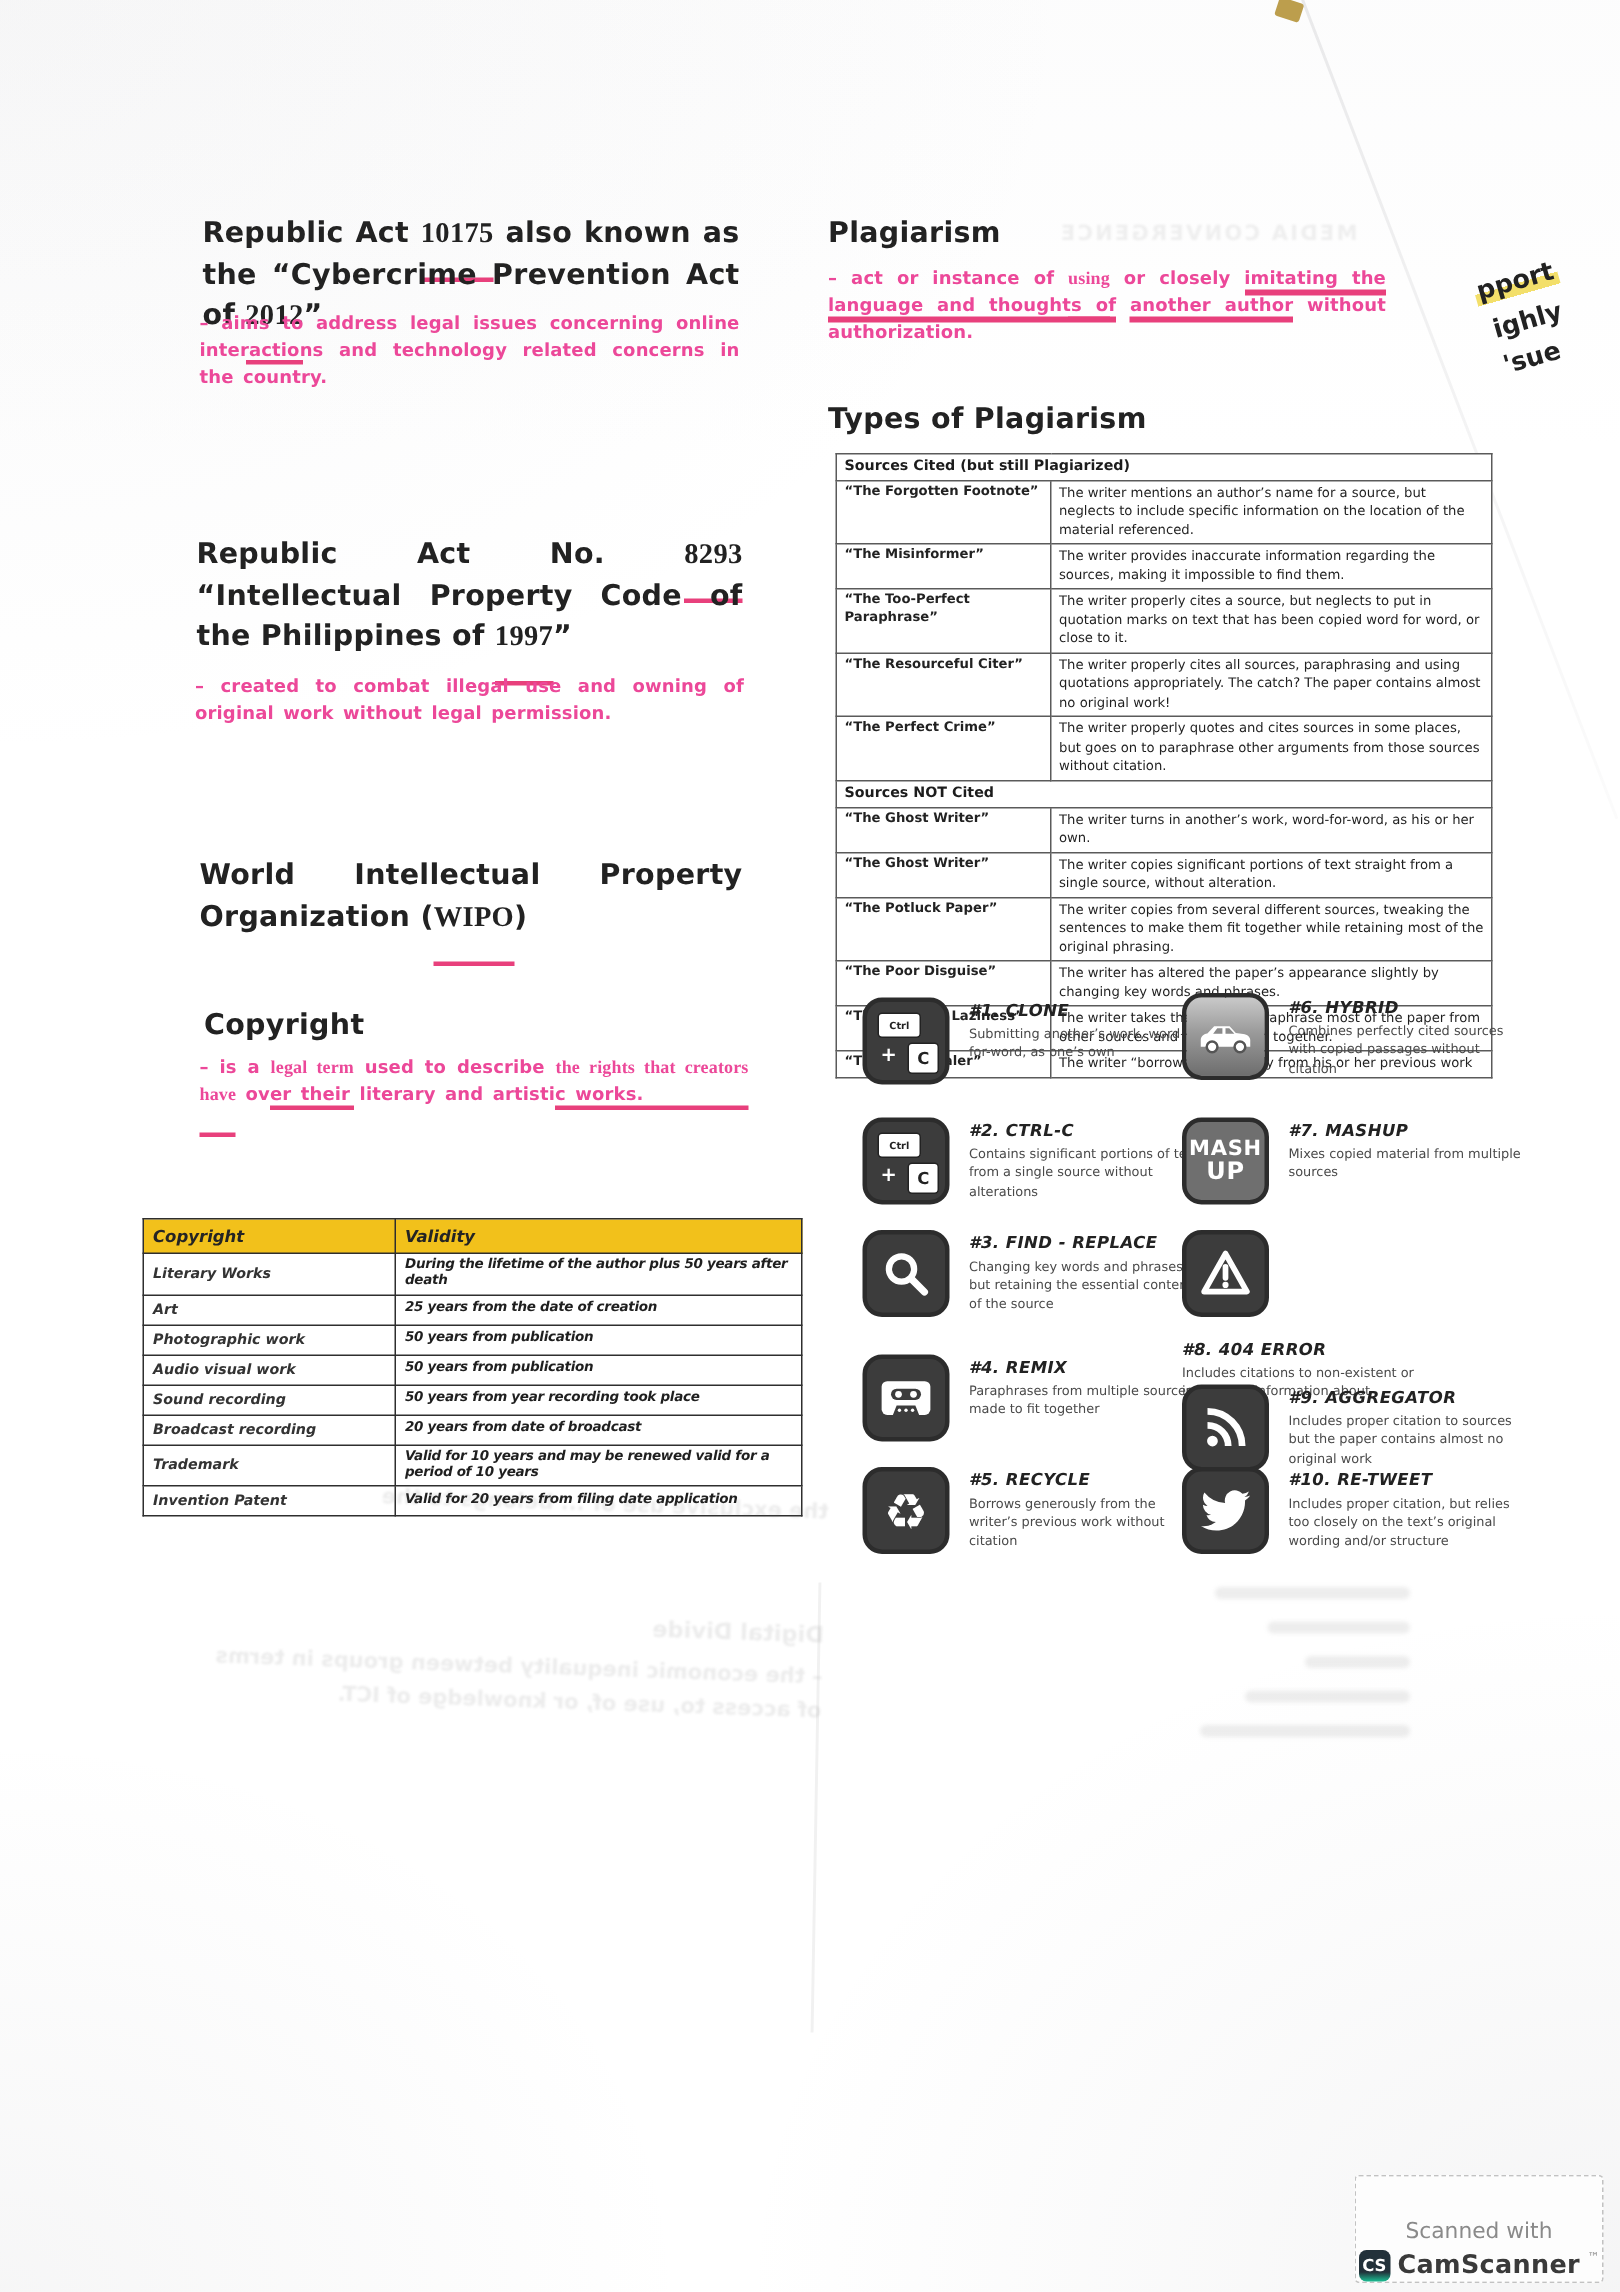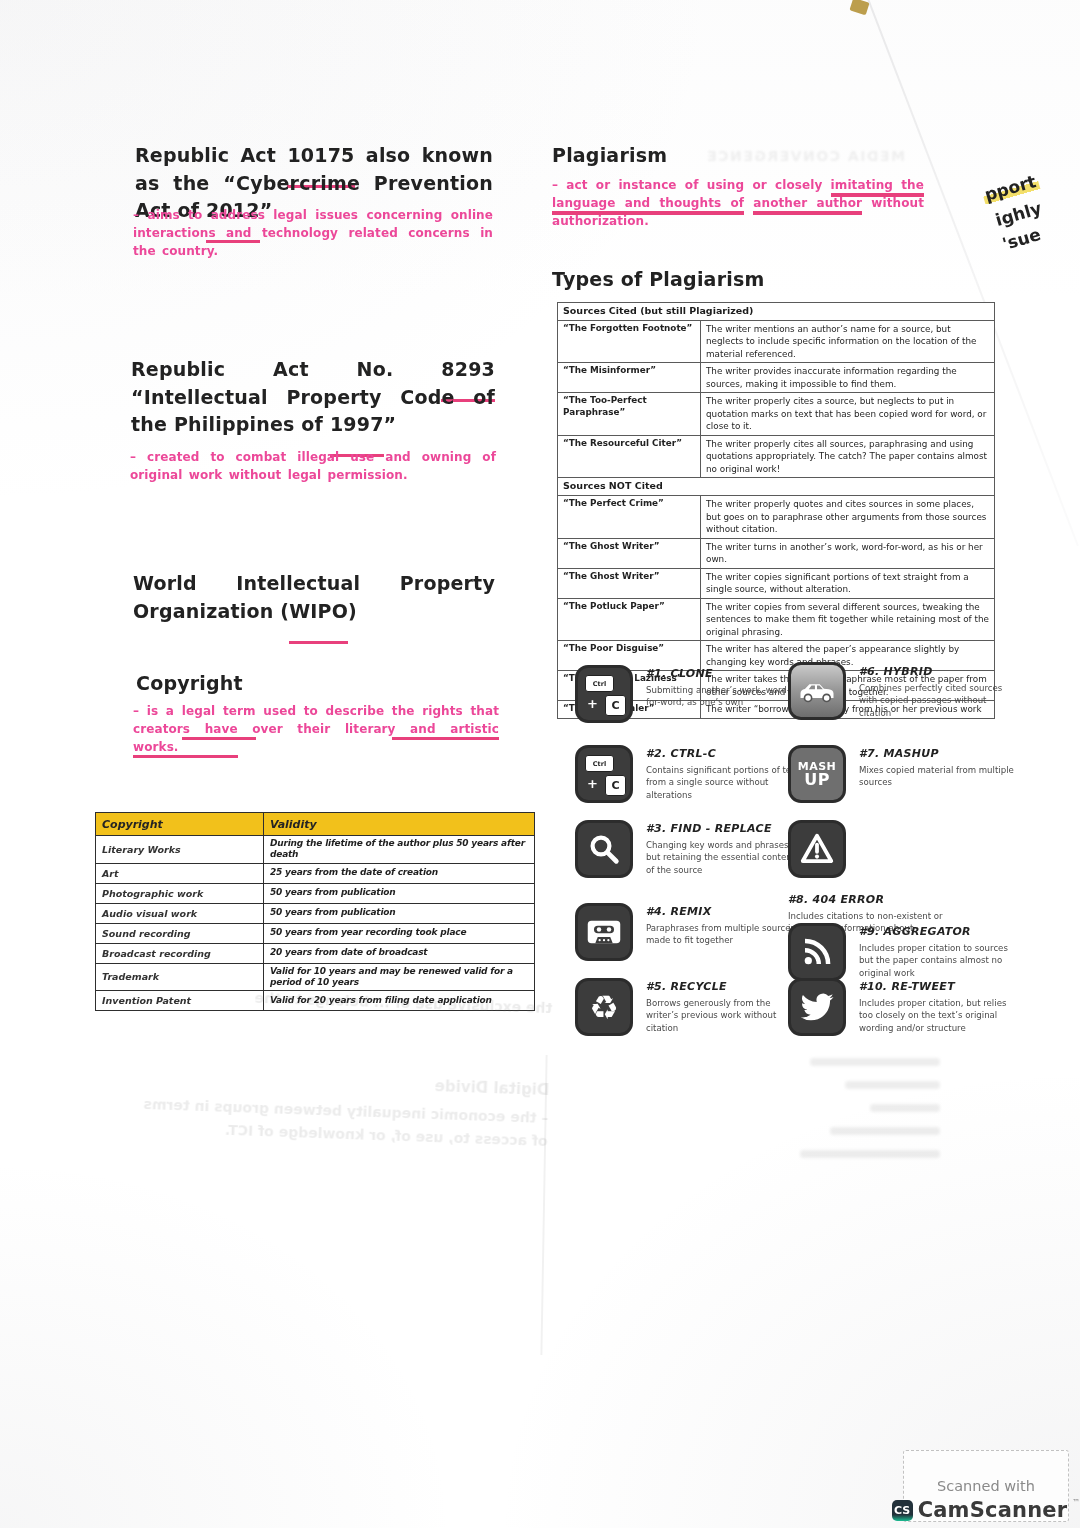--- a/index.html
+++ b/index.html
@@ -14,21 +14,21 @@
     background:
       radial-gradient(120% 60% at 0% 0%, rgba(190,190,195,0.10), rgba(0,0,0,0) 55%),
       radial-gradient(90% 50% at 100% 100%, rgba(170,170,175,0.12), rgba(0,0,0,0) 60%),
       radial-gradient(70% 40% at 0% 100%, rgba(170,170,175,0.10), rgba(0,0,0,0) 60%),
       linear-gradient(180deg, rgba(200,200,205,0.05), rgba(255,255,255,0) 20%);
   }
   .abs{position:absolute;}
   
   .h{font-weight:700;font-size:19px;line-height:1.46;color:#222;letter-spacing:.2px;text-align:justify;}
   .p{font-weight:700;font-size:12px;line-height:1.5;color:#ec4899;letter-spacing:.1px;text-align:justify;word-spacing:2px;}
-  .u{border-bottom:3.5px solid #e8407c;padding-bottom:19px;}
+  .u{border-bottom:3.5px solid #e8407c;padding-bottom:19px;font-family:Liberation Serif, serif;}
   .u2{border-bottom:4.5px solid #e8407c;padding-bottom:1px;}
   .wipo-l1{display:flex;justify-content:space-between;}
 
   
   table.cpt{border-collapse:collapse;width:440px;table-layout:fixed;background:#fff;}
   table.cpt th, table.cpt td{border:1.6px solid #2e2e2e;padding:2px 6px;text-align:left;vertical-align:middle;}
   table.cpt th{background:#f2c11b;font-size:11px;font-weight:700;font-style:italic;color:#242424;height:18px;}
   table.cpt td{height:15px;}
   td.ck{font-size:9.5px;font-weight:700;font-style:italic;color:#333;}
   td.cv{font-size:9px;font-weight:700;font-style:italic;color:#1f1f1f;letter-spacing:-.2px;line-height:1.25;}
@@ -49,21 +49,21 @@
   .icon-car{background:linear-gradient(180deg,#c9c9c9 0%,#9a9a9a 45%,#6e6e6e 100%);}
   .icon-mash{background:#6f6f6f;}
   .pt-title{font-size:11px;font-weight:700;font-style:italic;color:#222;letter-spacing:.3px;margin-top:2px;}
   .pt-desc{font-size:8.6px;color:#4a4a4a;line-height:1.45;margin-top:4px;width:158px;}
   
   .key{position:absolute;background:#fff;border:1.5px solid #222;border-radius:3px;color:#222;font-weight:700;
     display:flex;align-items:center;justify-content:center;}
   .key-ctrl{left:7px;top:7px;width:27px;height:15px;font-size:6.5px;}
   .key-c{left:27px;top:27px;width:19px;height:19px;font-size:11px;}
   .key-plus{position:absolute;left:9px;top:28px;color:#fff;font-size:13px;font-weight:700;}
-  .mash-1{font-size:11px;font-weight:700;letter-spacing:.5px;line-height:1;}
+  .mash-1{font-size:14px;font-weight:700;letter-spacing:.5px;line-height:1;}
   .mash-2{font-size:16px;font-weight:700;letter-spacing:.5px;line-height:1;}
   .recycle-glyph{font-size:33px;line-height:1;}
 
   
   .crease1{left:862px;top:-14px;width:2px;height:600px;transform:rotate(-21deg);transform-origin:top left;
     background:linear-gradient(rgba(60,60,70,0.10),rgba(60,60,70,0.02));}
   .crease2{left:543px;top:1055px;width:1.5px;height:300px;background:rgba(0,0,0,0.055);transform:rotate(1deg);}
   .gold-mark{left:851px;top:0;width:17px;height:13px;background:#b08d2e;transform:rotate(18deg);border-radius:2px;opacity:.85;}
 
   
@@ -77,21 +77,21 @@
   .ghost-p{font-size:14px;line-height:1.6;text-align:justify;}
   .smudge{height:8px;border-radius:4px;background:rgba(140,140,140,0.16);filter:blur(1.5px);margin:15px 0 0 auto;}
 
   
   .cs-badge{left:903px;top:1450px;width:164px;height:70px;border:1.6px dashed #c2c2c2;border-radius:3px;
     background:#fdfdfd;display:flex;flex-direction:column;align-items:center;justify-content:center;gap:4px;}
   .cs-line1{font-size:14.5px;color:#8a8a8a;margin-top:28px;}
   .cs-line2{display:flex;align-items:center;gap:5px;}
   .cs-logo{width:21px;height:21px;border-radius:5px;background:linear-gradient(180deg,#22313a 70%,#1bbd93 100%);
     color:#fff;font-size:11px;font-weight:700;display:flex;align-items:center;justify-content:center;}
-  .cs-name{font-size:21px;font-weight:700;color:#3a3a3a;letter-spacing:.2px;}
+  .cs-name{font-size:17px;font-weight:700;color:#3a3a3a;letter-spacing:.2px;}
   .cs-tm{font-size:8px;color:#888;align-self:flex-start;}
   svg{display:block;}
 </style>
 </head>
 <body>
 
 <div style="position:absolute;inset:0;">
   <div class="paper-wash"></div>
   <div class="abs crease1"></div>
   <div class="abs crease2"></div>
@@ -195,25 +195,25 @@
         </tr>
     <tr>
           <td class="tk">“The Too-Perfect Paraphrase”</td>
           <td class="tv">The writer properly cites a source, but neglects to put in quotation marks on text that has been copied word for word, or close to it.</td>
         </tr>
     <tr>
           <td class="tk">“The Resourceful Citer”</td>
           <td class="tv">The writer properly cites all sources, paraphrasing and using quotations appropriately. The catch? The paper contains almost no original work!</td>
         </tr>
     <tr>
-          <th colspan="2">Sources NOT Cited</th>
-        </tr>
-    <tr>
           <td class="tk">“The Perfect Crime”</td>
           <td class="tv">The writer properly quotes and cites sources in some places, but goes on to paraphrase other arguments from those sources without citation.</td>
+        </tr>
+    <tr>
+          <th colspan="2">Sources NOT Cited</th>
         </tr>
     <tr>
           <td class="tk">“The Ghost Writer”</td>
           <td class="tv">The writer turns in another’s work, word-for-word, as his or her own.</td>
         </tr>
     <tr>
           <td class="tk">“The Ghost Writer”</td>
           <td class="tv">The writer copies significant portions of text straight from a single source, without alteration.</td>
         </tr>
     <tr>

